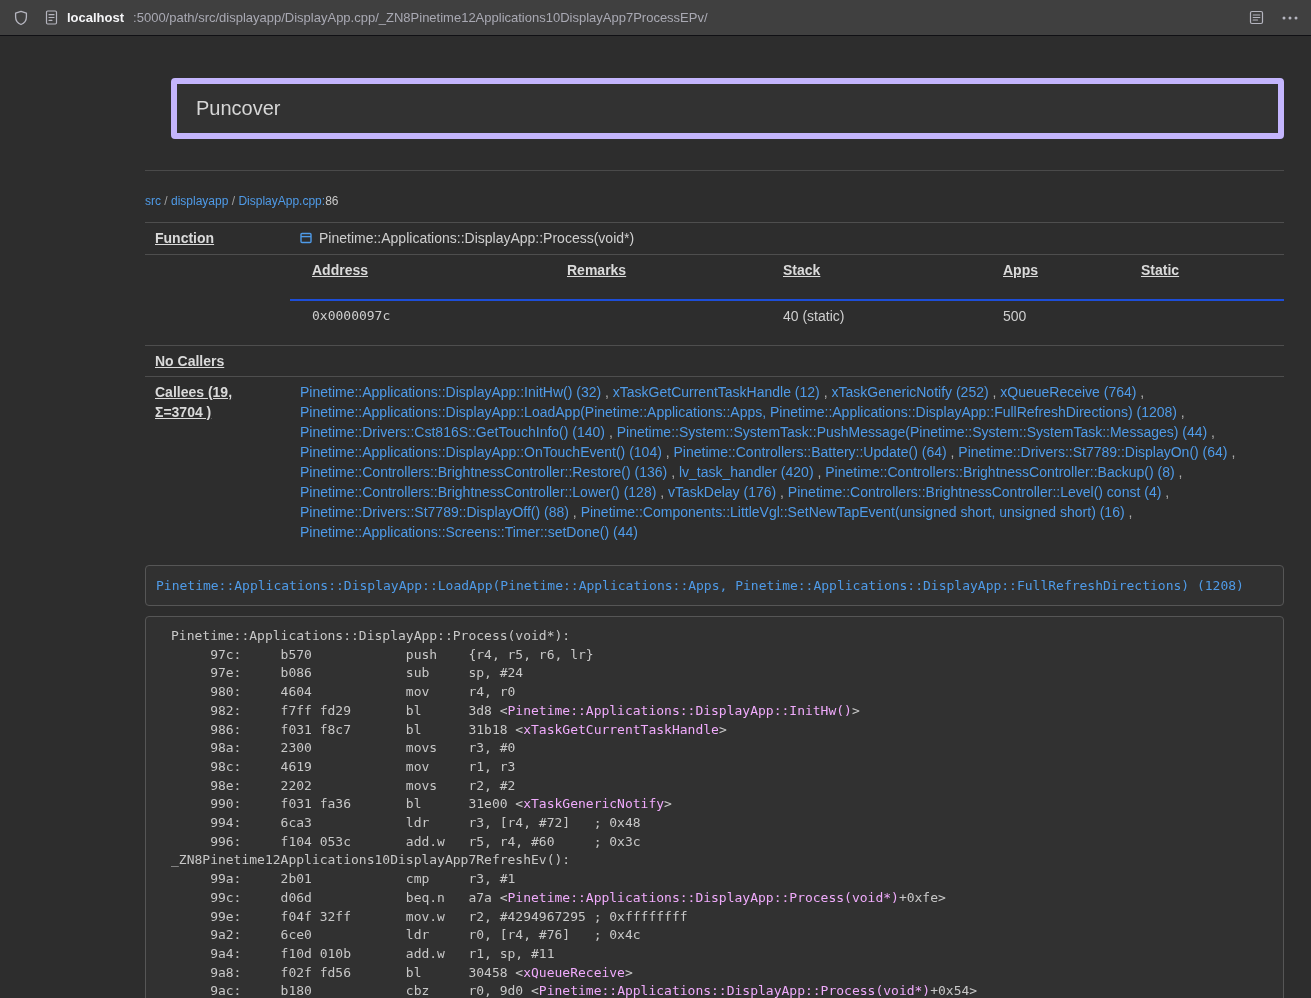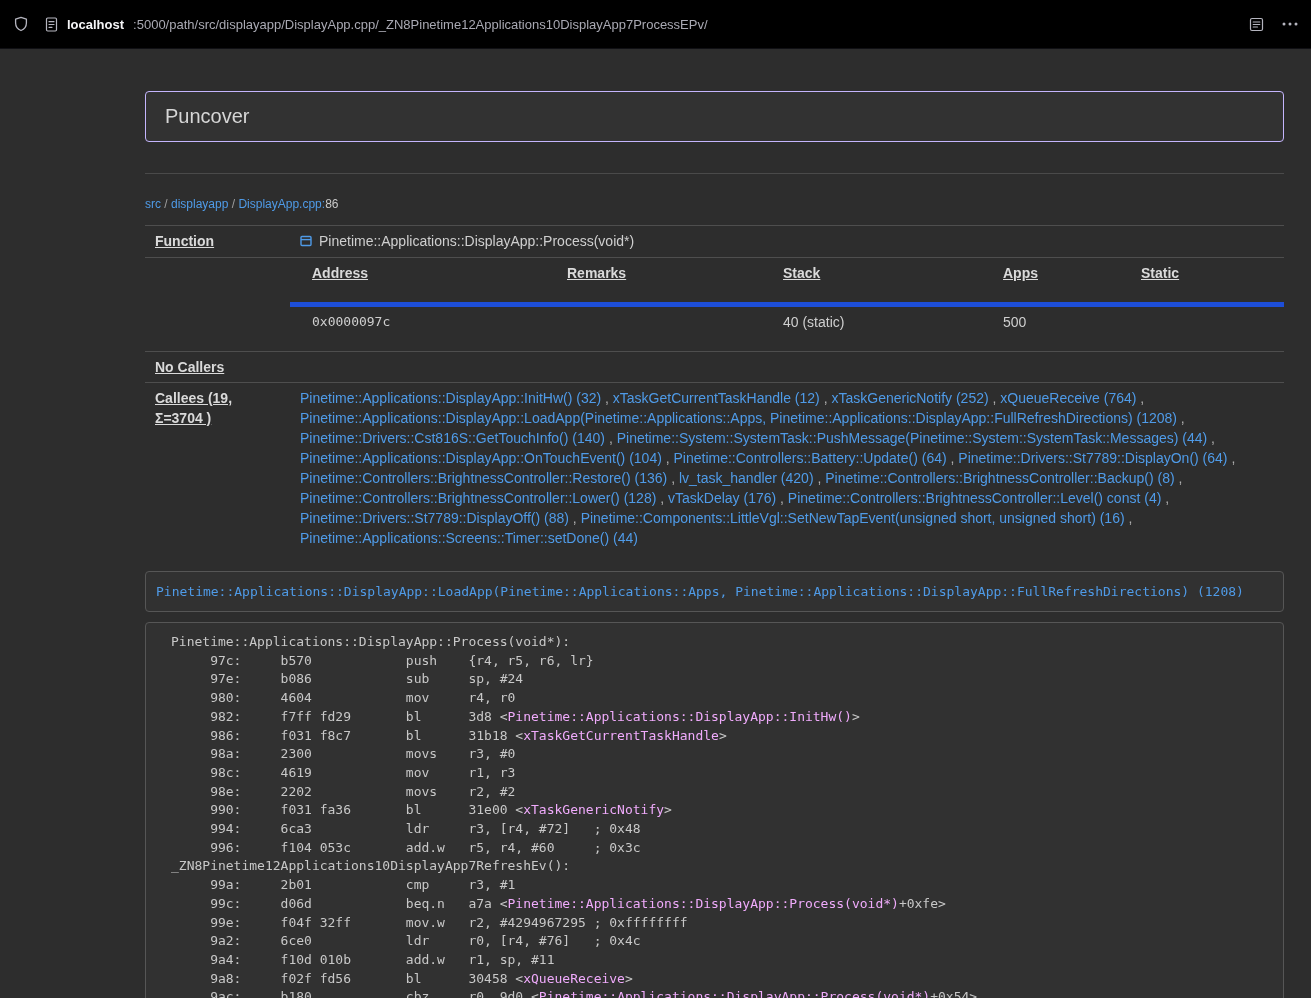--- a/index.html
+++ b/index.html
@@ -7,37 +7,37 @@
   body {
     width:1311px; height:998px; overflow:hidden;
     background:#2d2d2d;
     font-family:"Liberation Sans", sans-serif;
     font-size:14px; color:#cfcfcf;
   }
   a { color:#4f9be8; text-decoration:none; cursor:pointer; }
 
   
   .topbar {
-    height:49px; background:#000000; border-bottom:1px solid #101014;
+    height:36px; background:#404040; border-bottom:1px solid #101014;
     display:flex; align-items:center; padding:0 13px;
   }
   .tb-icon { display:inline-flex; align-items:center; justify-content:center; flex:0 0 auto; }
   .tb-shield { margin-right:16px; }
   .urlbar { flex:1 1 auto; min-width:0; display:flex; align-items:center; gap:9px; font-size:13px; }
   .url-host { color:#f5f5f7; font-weight:bold; white-space:nowrap; }
   .url-path { color:#a9a9b3; white-space:nowrap; overflow:hidden; }
   .tb-right { display:flex; align-items:center; gap:18px; margin-left:12px; }
 
   
   .container { width:1139px; margin-left:145px; }
 
   .jumbotron {
     margin-top:42px; padding:13px 19px;
-    background:#323232; border:1px solid #c4b5fd; border-radius:4px;
-    font-size:20px; line-height:23px; color:#d6d6d6;
+    background:#323232; border:6px solid #c4b5fd; border-radius:4px;
+    font-size:20px; line-height:23px; color:#d6d6d6;margin-left:26px;
   }
 
   hr.divider { border:none; border-top:1px solid #4a4a4a; margin:31px 0 0 0; }
 
   .breadcrumb { margin-top:20px; font-size:12px; line-height:20px; color:#b6b6b6; }
   .breadcrumb .bc-sep { color:#9f9f9f; }
   .breadcrumb .bc-text { color:#c9c9c9; }
 
   table.symbol-table { width:100%; margin-top:11px; border-collapse:collapse; table-layout:fixed; }
   .symbol-table > tbody > tr > th,
@@ -46,21 +46,21 @@
     text-align:left; vertical-align:top; line-height:20px; font-size:14px;
   }
   .symbol-table th { font-weight:bold; color:#dadada;text-decoration:underline; }
   .symbol-table td.detail-cell { padding:0; }
 
   table.nested { width:100%; border-collapse:collapse; table-layout:fixed; }
   .nested th, .nested td {
     padding:5px 8px 19px 22px; text-align:left; vertical-align:top; line-height:20px;
   }
   .nested th { font-weight:bold; color:#dadada; }
-  .nested tr.vals td { border-top:5px solid #1d4ed8; }
+  .nested tr.vals td { border-top:2px solid #1d4ed8; }
   .mono { font-family:"DejaVu Sans Mono", monospace; font-size:13px; }
 
   .sym-icon { display:inline-block; vertical-align:-1px; margin-right:7px; }
 
   .callees { line-height:20px;margin-top:34px; }
   .callees a { white-space:nowrap; }
   .callees .sep { color:#b0b0b0; }
 
   .highlight-box {
     margin-top:18px; padding:11px 10px;

